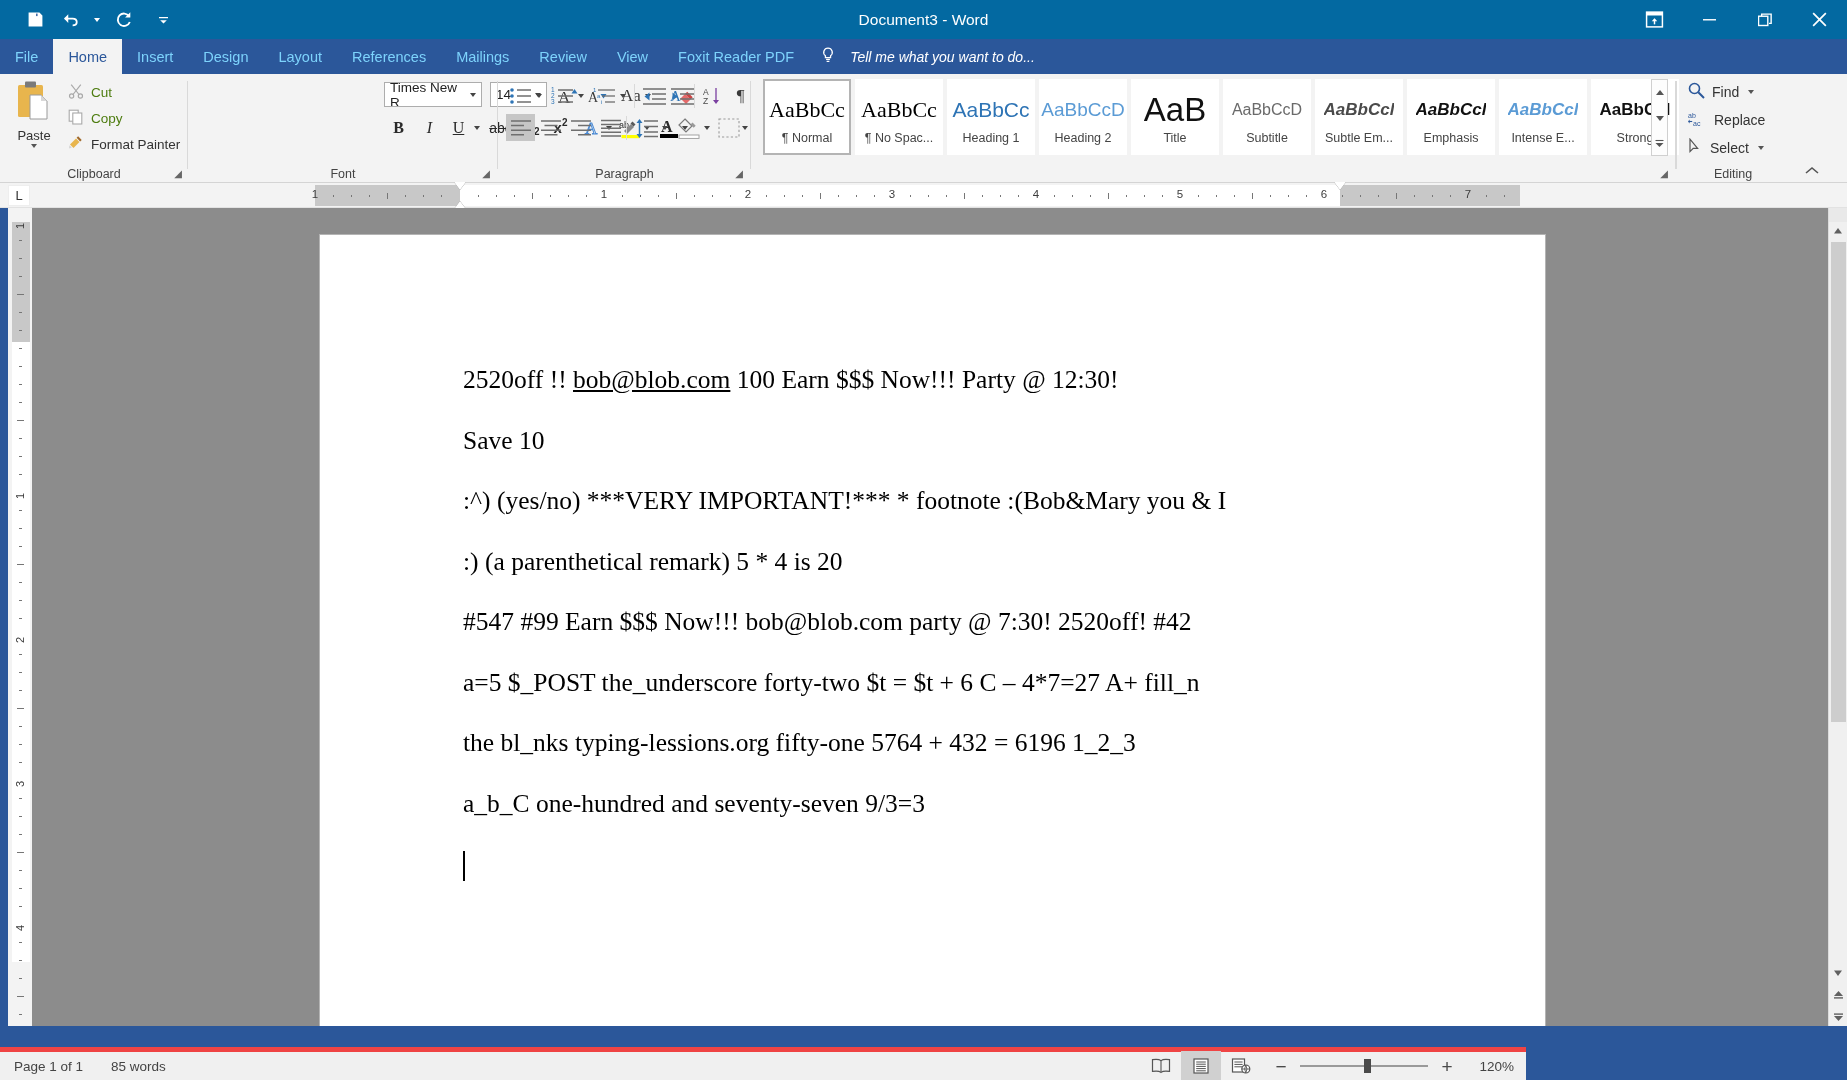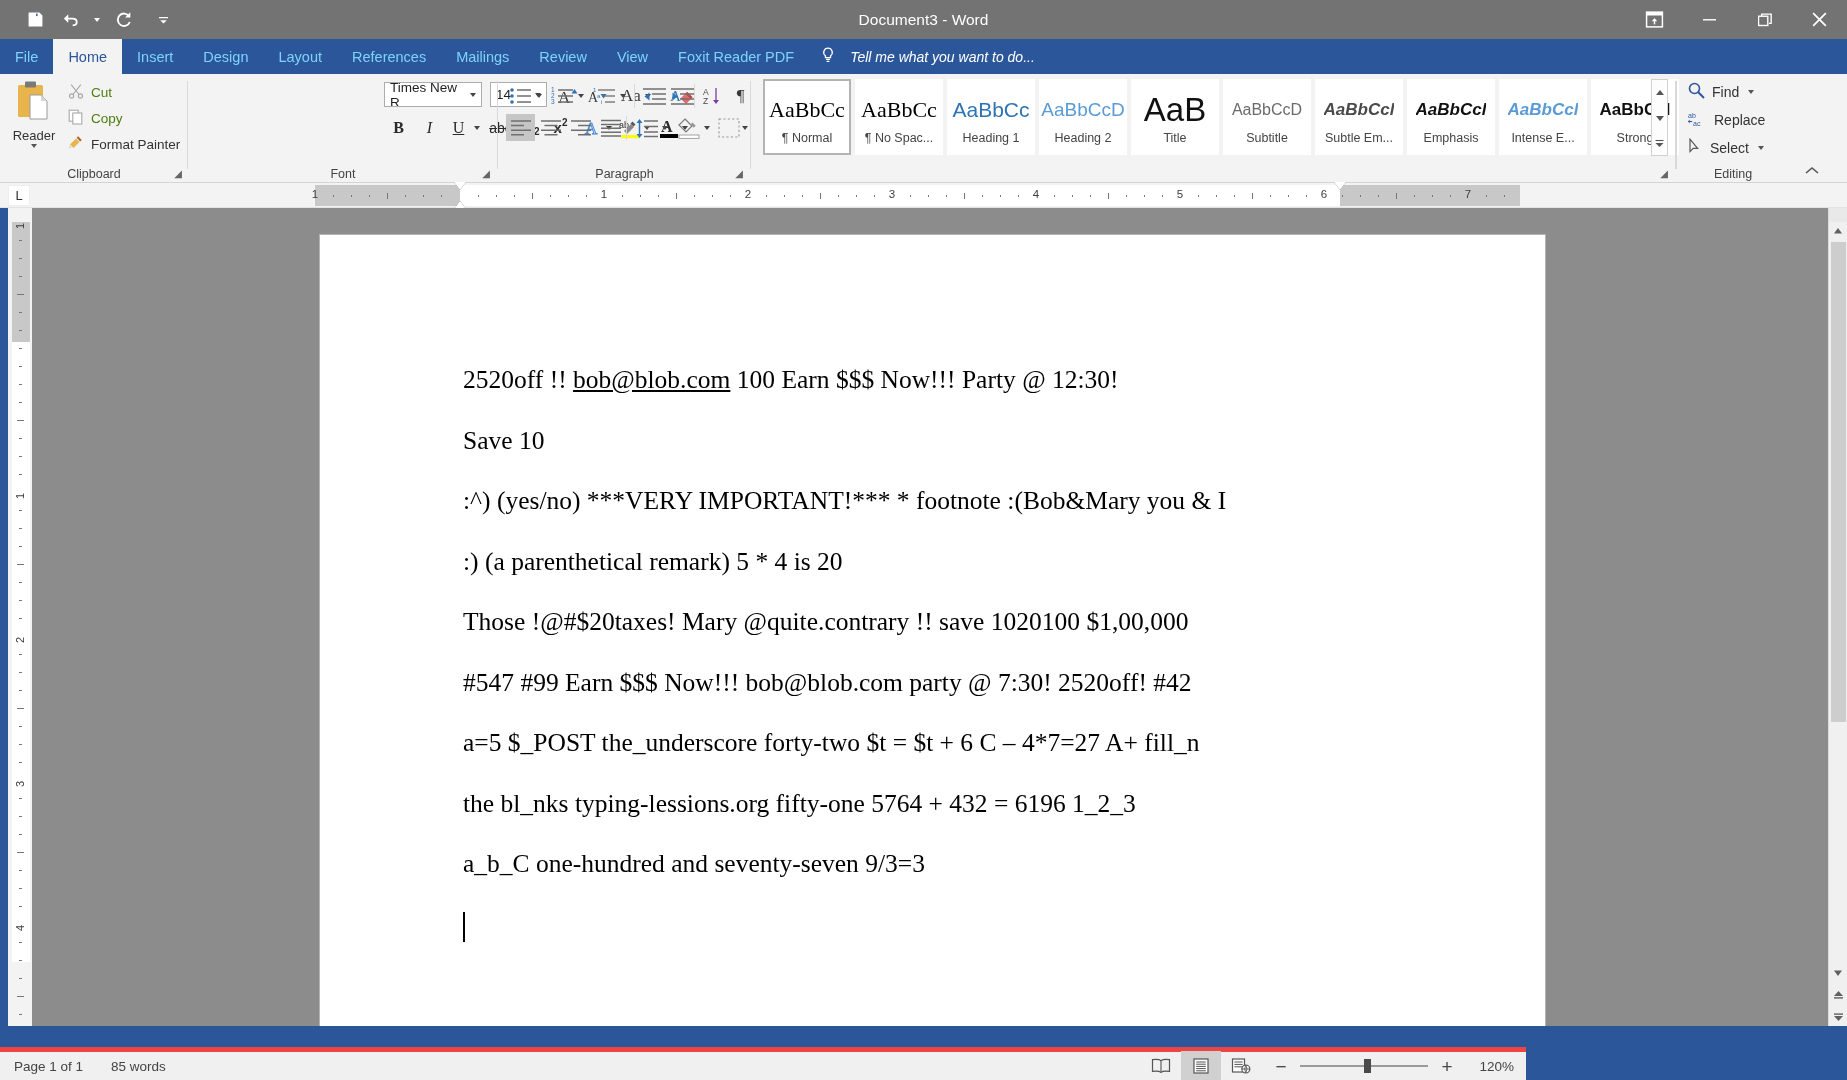--- a/index.html
+++ b/index.html
@@ -7,21 +7,21 @@
     width: 1847px; height: 1080px;
     overflow: hidden;
     background: #0d1522;
     font-family: "Liberation Sans", sans-serif;
   }
   .app { position: relative; width: 1847px; height: 1080px; background: #2b579a; }
 
   
   .titlebar {
     position: absolute; left: 0; top: 0; width: 1847px; height: 39px;
-    background: #737373;
+    background: #0369a1;
   }
   .qat { position: absolute; left: 18px; top: 0; height: 39px; display: flex; align-items: center; gap: 2px; }
   .qat-btn {
     width: 34px; height: 32px; display: flex; align-items: center; justify-content: center;
     color: #ffffff; cursor: default;
   }
   .qat-btn svg { display: block; }
   .qat-caret { width: 14px; height: 32px; display: flex; align-items: center; justify-content: center; }
   .caret-d { width: 0; height: 0; border-left: 3.5px solid transparent; border-right: 3.5px solid transparent; border-top: 4px solid #ffffff; }
   .doc-title {
@@ -300,21 +300,21 @@
     <div class="grp" style="left:0; width:188px;">
       <div class="paste-btn">
         <span>
           <svg width="40" height="44" viewBox="0 0 40 44">
             <rect x="4" y="6" width="25" height="32" rx="1.5" fill="#e8b54d"></rect>
             <rect x="11" y="2.5" width="11" height="6" rx="1" fill="#7a7a7a"></rect>
             <path fill="#ffffff" stroke="#9a9a9a" stroke-width="1" d="M16 16h11l6 6v18H16z"></path>
             <path fill="#d8d8d8" d="M27 16l6 6h-6z"></path>
           </svg>
         </span>
-        <span class="paste-label">Reader</span>
+        <span class="paste-label">Paste</span>
         <span>
             <div class="caret-d" style="border-top-color:#555"></div>
           </span>
       </div>
       <div class="clip-item" style="left:64px; top:6px;">
         <span>
           <svg width="16" height="16" viewBox="0 0 16 16">
               <path fill="none" stroke="#a9a9a9" stroke-width="1.2" d="M3.2 1.6L11 11.5M12.8 1.6L5 11.5"></path>
               <circle cx="3.6" cy="13" r="2.1" fill="none" stroke="#a9a9a9" stroke-width="1.2"></circle>
               <circle cx="12.4" cy="13" r="2.1" fill="none" stroke="#a9a9a9" stroke-width="1.2"></circle>
@@ -800,21 +800,20 @@
 
   <div class="docarea">
     <div class="page">
       <div class="page-body">
         <div class="para">
           <span>2520off !! </span><span class="hyper">bob@blob.com</span><span> 100 Earn $$$ Now!!! Party @ 12:30!</span>
         </div>
         <div class="para">Save 10</div>
         <div class="para">:^) (yes/no) ***VERY IMPORTANT!*** * footnote :(Bob&amp;Mary you &amp; I</div>
         <div class="para">:) (a parenthetical remark) 5 * 4 is 20</div>
-        <div class="para">Those !@#$20taxes! Mary @quite.contrary !! save 1020100 $1,00,000</div>
         <div class="para">#547 #99 Earn $$$ Now!!! bob@blob.com party @ 7:30! 2520off! #42</div>
         <div class="para">a=5 $_POST the_underscore forty-two $t = $t + 6 C – 4*7=27 A+ fill_n</div>
         <div class="para">the bl_nks typing-lessions.org fifty-one 5764 + 432 = 6196 1_2_3</div>
         <div class="para">a_b_C one-hundred and seventy-seven 9/3=3</div>
         <div class="para"><span class="caret-line"></span></div>
       </div>
     </div>
   </div>
 
   <div class="vsb">

